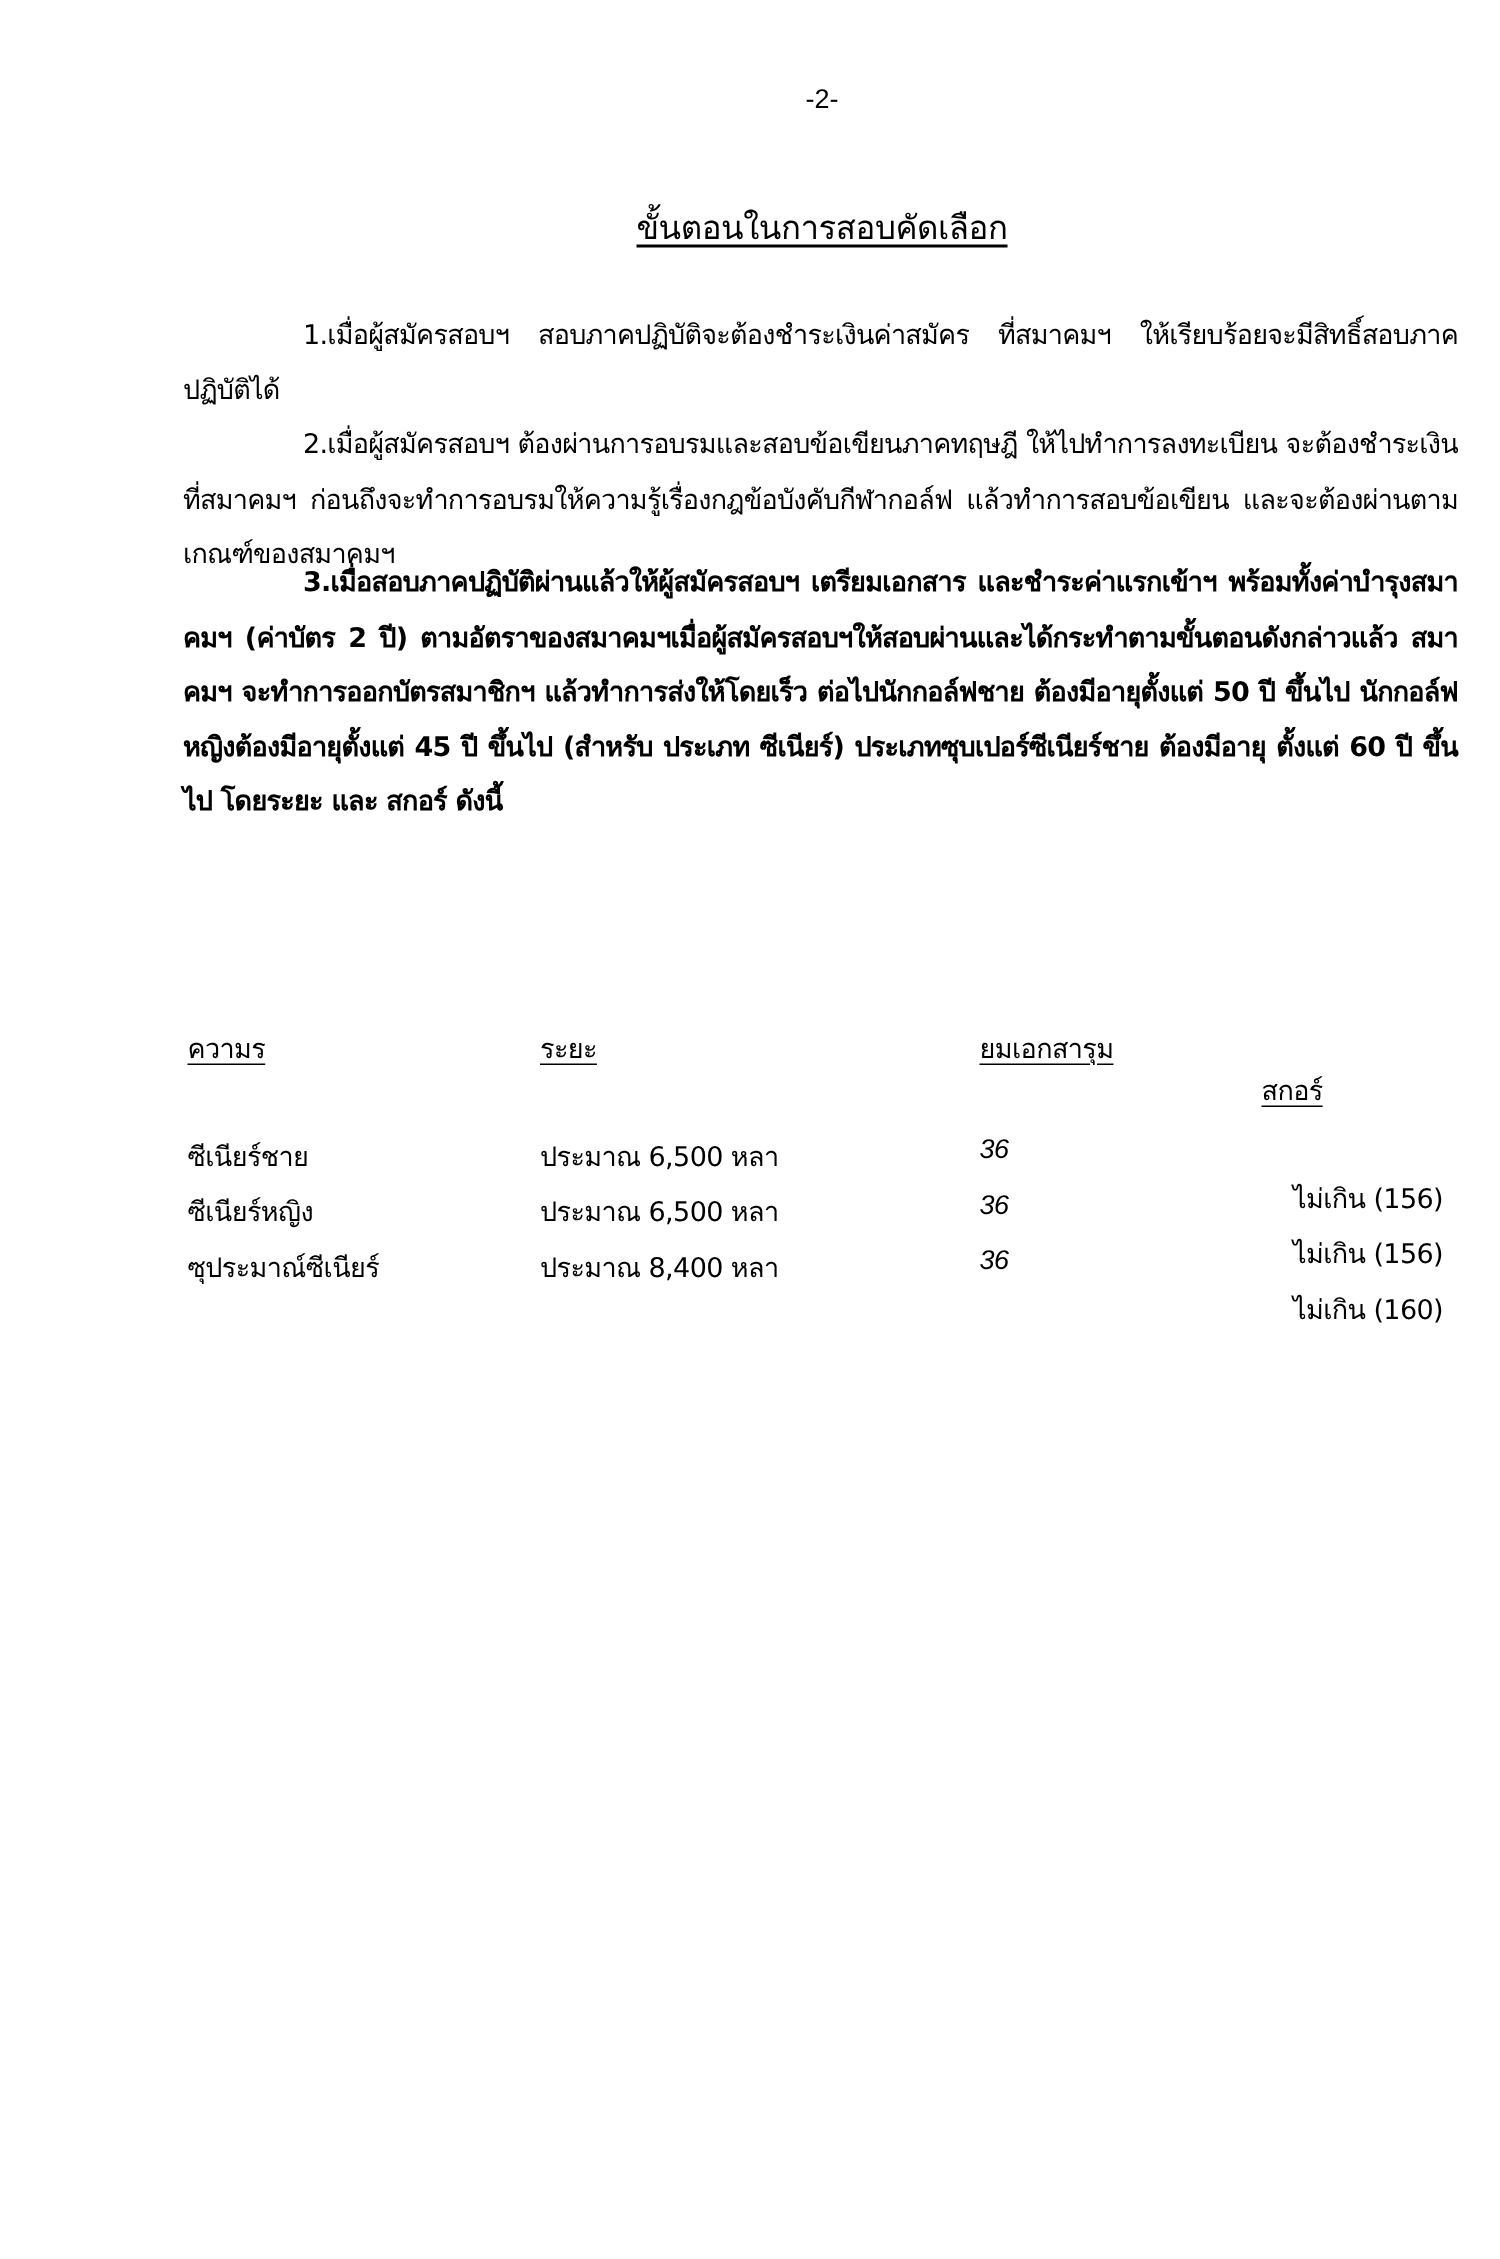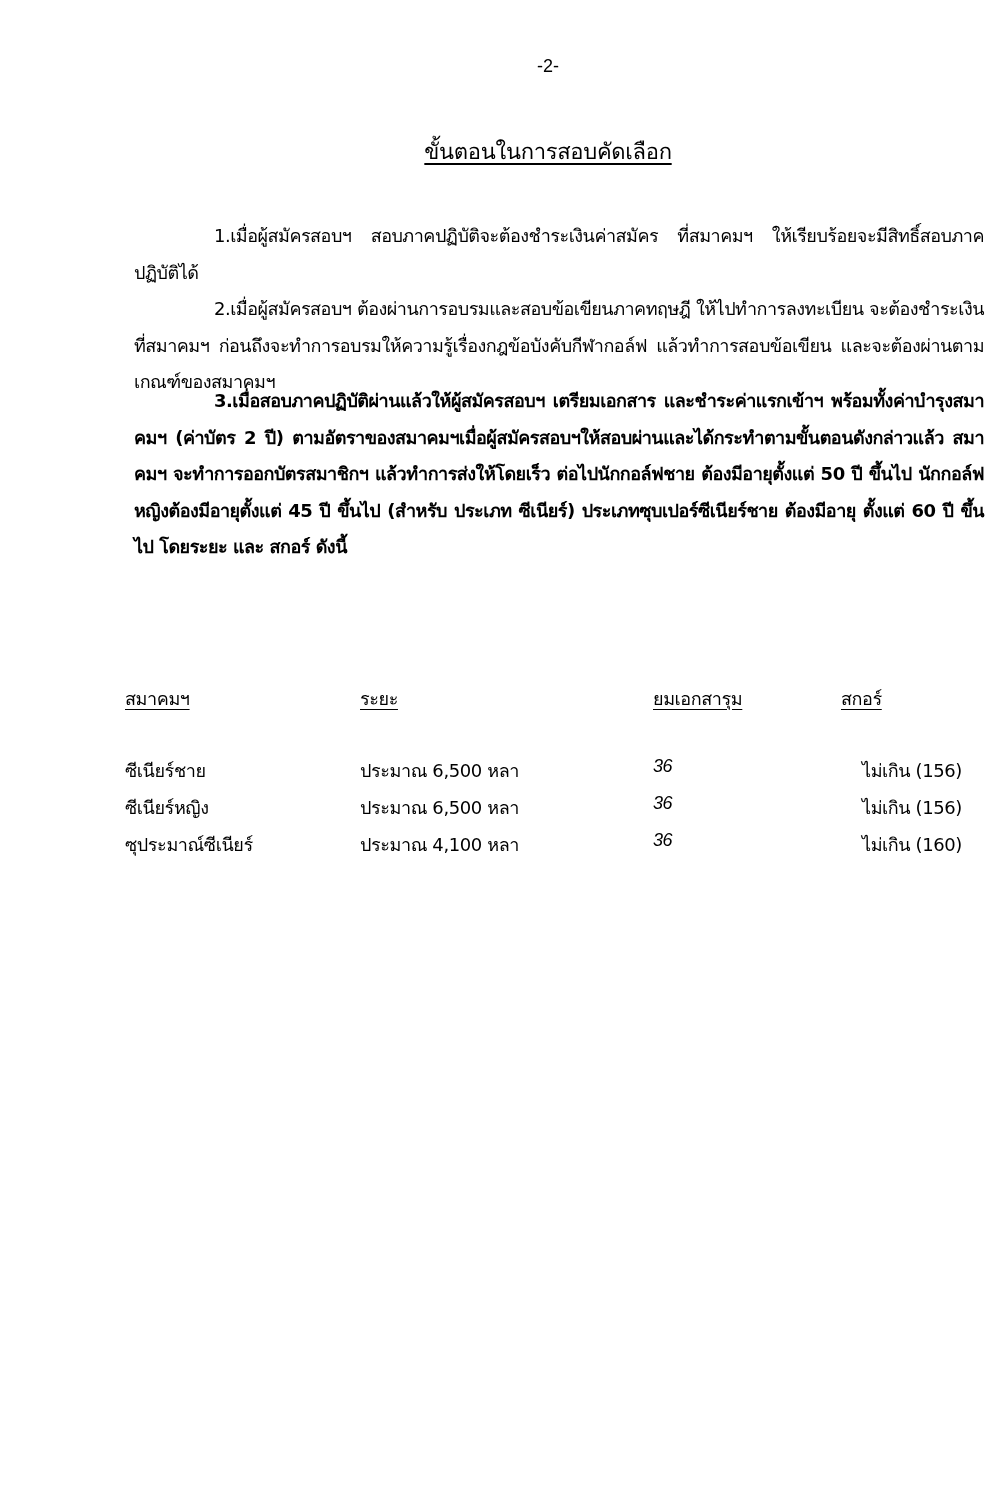--- a/index.html
+++ b/index.html
@@ -39,21 +39,21 @@
       position: absolute;
       left: 122px;
       width: 850px;
       font-size: 18px;
       line-height: 36.5px;
       text-align: justify;
       text-align-last: left;
       letter-spacing: -0.5px;
     }
     .para {
-      margin: 12px;
+      margin: 0;
       text-indent: 80px;
     }
     .para-1 { top: 206px; }
     .para-2 { top: 279px; }
     .para-3 { top: 371px; font-weight: bold; }
 
     .table {
       position: absolute;
       left: 122px;
       top: 684px;
@@ -73,21 +73,21 @@
       white-space: nowrap;
       letter-spacing: -0.4px;
     }
     .table .header-row .cell {
       text-decoration: underline;
       text-underline-offset: 4px;
     }
     .c-type   { left: 3px; }
     .c-dist   { left: 238px; }
     .c-holes  { left: 531px; }
-    .c-score  { left: 719px; }
+    .c-score  { left: 719px; margin-top: 28px; }
     .table .data-row .c-score {
       left: auto;
       right: 10px;
     }
     .num {
       font-family: "Liberation Sans", "DejaVu Sans", sans-serif;
       font-style: italic;
     }
   </style>
 </head>
@@ -98,21 +98,21 @@
   <div class="page-number">-2-</div>
 
   <div class="doc-title">ขั้นตอนในการสอบคัดเลือก</div>
 
   <p class="body-text para para-1">1.เมื่อผู้สมัครสอบฯ สอบภาคปฏิบัติจะต้องชำระเงินค่าสมัคร ที่สมาคมฯ ให้เรียบร้อยจะมีสิทธิ์สอบภาคปฏิบัติได้</p>
   <p class="body-text para para-2">2.เมื่อผู้สมัครสอบฯ ต้องผ่านการอบรมและสอบข้อเขียนภาคทฤษฎี ให้ไปทำการลงทะเบียน จะต้องชำระเงินที่สมาคมฯ ก่อนถึงจะทำการอบรมให้ความรู้เรื่องกฎข้อบังคับกีฬากอล์ฟ  แล้วทำการสอบข้อเขียน และจะต้องผ่านตามเกณฑ์ของสมาคมฯ</p>
   <p class="body-text para para-3">3.เมื่อสอบภาคปฏิบัติผ่านแล้วให้ผู้สมัครสอบฯ เตรียมเอกสาร และชำระค่าแรกเข้าฯ พร้อมทั้งค่าบำรุงสมาคมฯ (ค่าบัตร  2 ปี) ตามอัตราของสมาคมฯเมื่อผู้สมัครสอบฯให้สอบผ่านและได้กระทำตามขั้นตอนดังกล่าวแล้ว สมาคมฯ จะทำการออกบัตรสมาชิกฯ แล้วทำการส่งให้โดยเร็ว ต่อไปนักกอล์ฟชาย  ต้องมีอายุตั้งแต่  50  ปี ขึ้นไป  นักกอล์ฟหญิงต้องมีอายุตั้งแต่  45  ปี ขึ้นไป (สำหรับ ประเภท ซีเนียร์) ประเภทซุบเปอร์ซีเนียร์ชาย ต้องมีอายุ ตั้งแต่  60    ปี  ขึ้นไป โดยระยะ และ สกอร์ ดังนี้</p>
 
   <div class="table">
     <div class="row header-row">
-      <span class="cell c-type">สมาคมฯ</span>
+      <span class="cell c-type">ความร</span>
       <span class="cell c-dist">ระยะ</span>
       <span class="cell c-holes">ยมเอกสารุม</span>
       <span class="cell c-score">สกอร์</span>
     </div>
 
     <div class="row data-row">
       <span class="cell c-type">ซีเนียร์ชาย</span>
       <span class="cell c-dist">ประมาณ 6,500 หลา</span>
       <span class="cell c-holes num">36</span>
       <span class="cell c-score">ไม่เกิน (156)</span>
@@ -120,19 +120,19 @@
 
     <div class="row data-row">
       <span class="cell c-type">ซีเนียร์หญิง</span>
       <span class="cell c-dist">ประมาณ 6,500 หลา</span>
       <span class="cell c-holes num">36</span>
       <span class="cell c-score">ไม่เกิน (156)</span>
     </div>
 
     <div class="row data-row">
       <span class="cell c-type">ซุประมาณ์ซีเนียร์</span>
-      <span class="cell c-dist">ประมาณ 4,100 หลา</span>
+      <span class="cell c-dist">ประมาณ 8,400 หลา</span>
       <span class="cell c-holes num">36</span>
       <span class="cell c-score">ไม่เกิน (160)</span>
     </div>
   </div>
 
 </div>
 
 </body></html>

